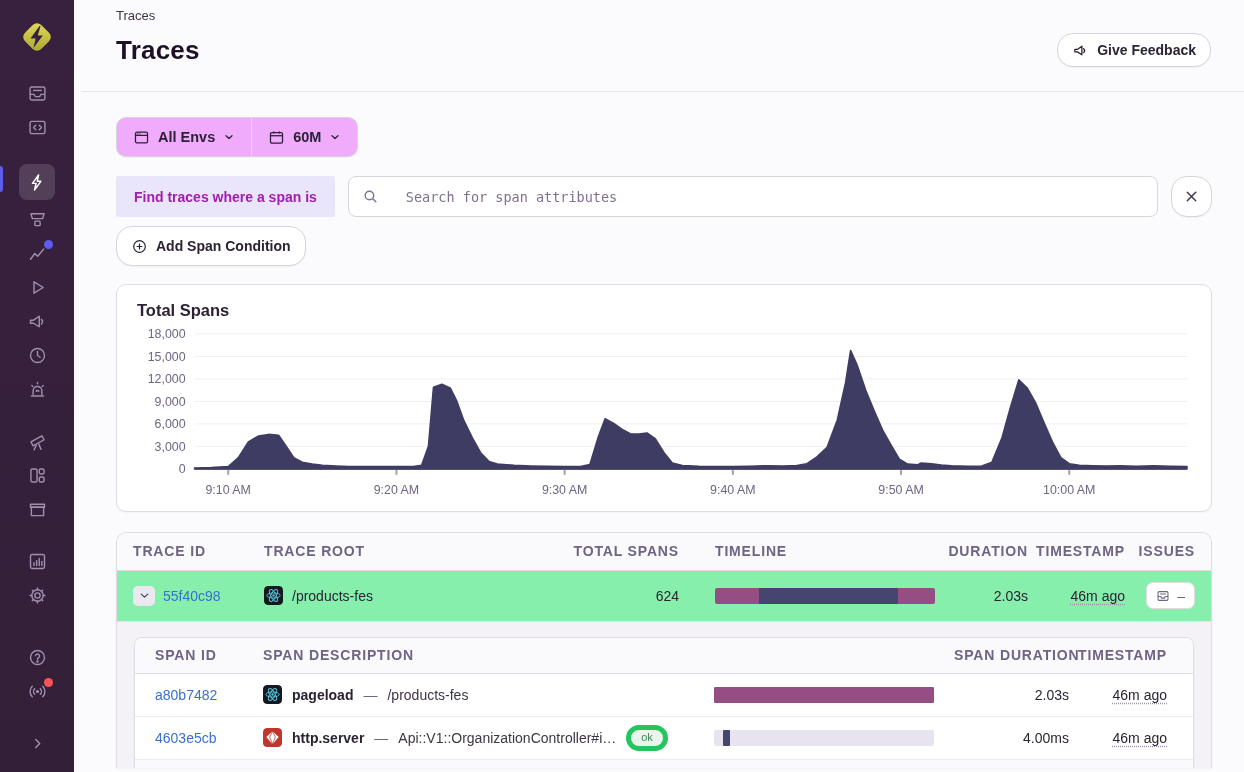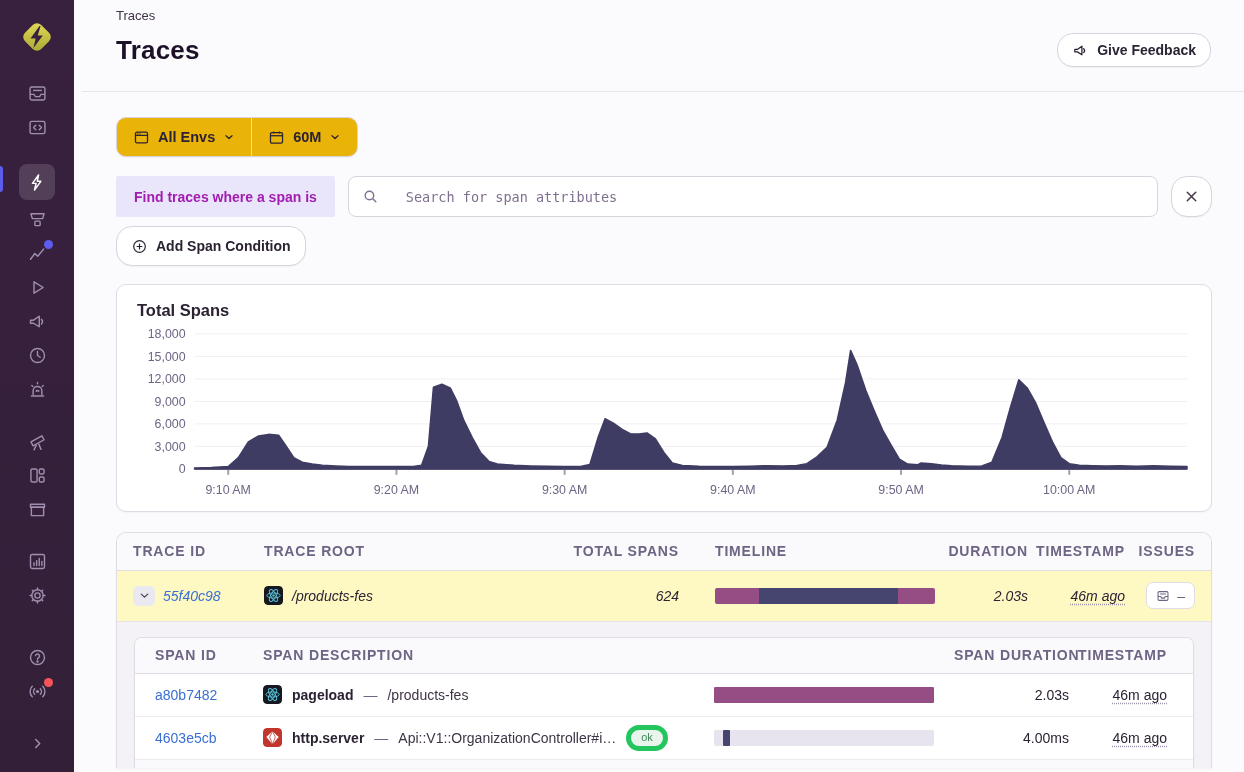--- a/index.html
+++ b/index.html
@@ -26,21 +26,21 @@
   .breadcrumb { font-size:13px; color:#3e3446; cursor:pointer; }
   .title-row { display:flex; align-items:center; justify-content:space-between; margin-top:10px; }
   .page-title { font-size:26px; font-weight:700; letter-spacing:.2px; color:#1d1127; }
 
   .btn { display:inline-flex; align-items:center; gap:8px; background:#fff; border:1px solid #d8d4de; border-radius:16px;
          font-weight:700; font-size:14px; color:#2b2233; cursor:pointer; box-shadow:0 1px 1px rgba(43,34,51,.04); }
   .feedback-btn { height:34px; padding:0 14px; }
 
   .content { padding:25px 32px 0 34px; flex:1; min-height:0; }
 
-  .filter-compound { display:inline-flex; align-items:stretch; background:#eab308; border:1px solid #d8d4de; border-radius:10px;
+  .filter-compound { display:inline-flex; align-items:stretch; background:#f0abfc; border:1px solid #d8d4de; border-radius:10px;
                      height:40px; box-shadow:0 1px 1px rgba(43,34,51,.04); }
   .filter-seg { display:flex; align-items:center; gap:8px; padding:0 16px; font-weight:700; font-size:14.5px; cursor:pointer; }
   .filter-divider { width:1px; background:#e0dce5; margin:0; }
   .chev { width:12px; height:12px; color:#2b2233; }
 
   .search-row { display:flex; align-items:stretch; margin-top:19px; height:41px; }
   .search-chip { display:flex; align-items:center; padding:0 18px; background:#e9e6fc; color:#a21caf; font-weight:700;
                  font-size:14px; border-radius:2px; flex:none; }
   .search-box { flex:1; display:flex; align-items:center; gap:27px; background:#fff; border:1px solid #d8d4de; border-radius:8px;
                 margin:0 13px; padding:0 13px; }
@@ -57,21 +57,21 @@
   .chart-svg { display:block; width:100%; }
   .chart-svg text.tick { font-size:12.5px; fill:#6e6484; font-family:"Liberation Sans", sans-serif; }
 
   
   .table-card { margin-top:20px; border-radius:10px 10px 0 0; overflow:hidden; border-bottom:none; }
   .t-grid { display:grid; grid-template-columns:147px minmax(0,1fr) 110px 262px 87px 97px 86px; align-items:center; }
   .t-head { background:#faf9fb; border-bottom:1px solid #e0dce5; height:38px; }
   .th { font-size:14px; font-weight:700; letter-spacing:.06em; text-transform:uppercase; color:#6e6484; white-space:nowrap; }
   .pl16 { padding-left:16px; } .pl36 { padding-left:36px; } .pr16 { padding-right:16px; }
   .ralign { text-align:right; justify-self:stretch; }
-  .t-row { height:51px; background:#fef9c3; border-bottom:1px solid #e7e3ec; font-size:14px;font-style:italic; }
+  .t-row { height:51px; background:#86efac; border-bottom:1px solid #e7e3ec; font-size:14px; }
   .id-cell { display:flex; align-items:center; gap:8px; }
   .expand-btn { width:22px; height:20px; background:#ebe9f0; border:none; border-radius:5px; display:flex; align-items:center;
                 justify-content:center; color:#4d4158; cursor:pointer; }
   .link { color:#3a6fd4; cursor:pointer; text-decoration:none; }
   .root-cell { display:flex; align-items:center; gap:9px; min-width:0; }
   .proj-icon { width:19px; height:19px; flex:none; border-radius:4px; display:block; }
   .num { font-variant-numeric:tabular-nums; }
   .timeline-track { height:16px; width:220px; border-radius:2px; overflow:hidden; display:flex; }
   .timeline-track > div { height:100%; }
   .ts { color:#2b2233; text-decoration:underline dotted #9d93ab; text-underline-offset:3px; }

